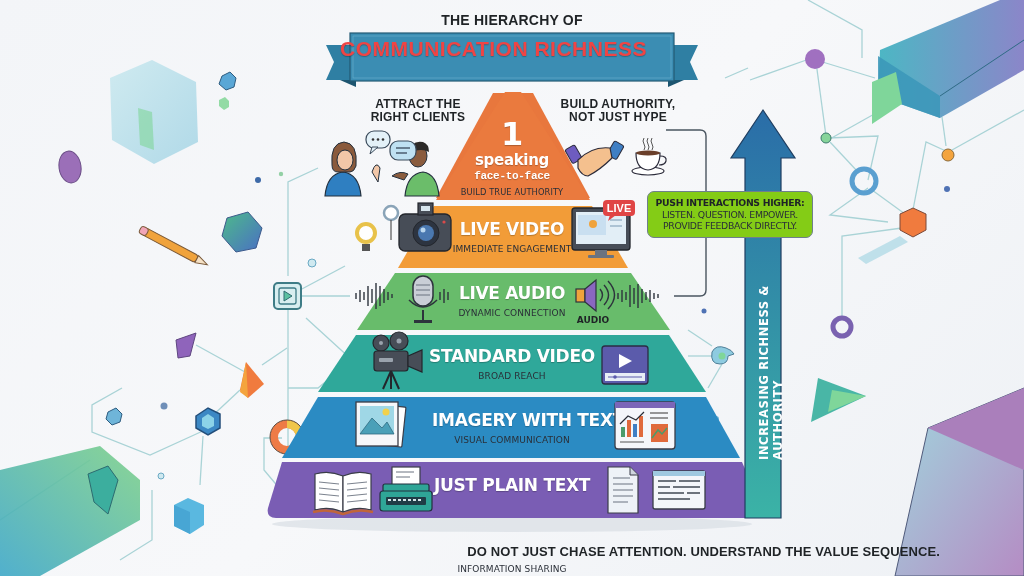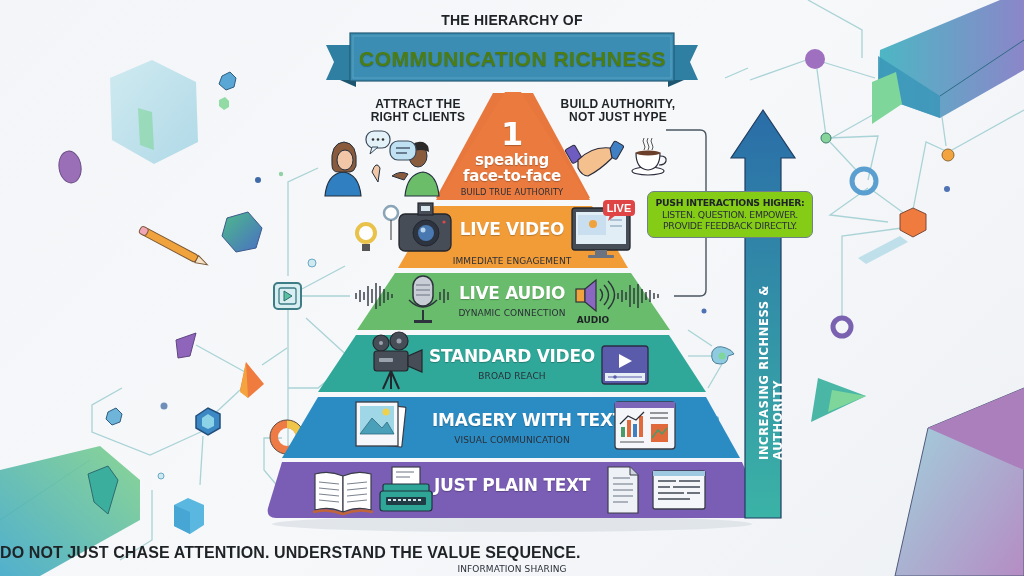--- a/index.html
+++ b/index.html
@@ -1,30 +1,30 @@
 <!DOCTYPE html>
 <html><head>
 <meta charset="utf-8">
 <style>
   *{box-sizing:border-box;margin:0;padding:0}
   html,body{width:1024px;height:576px;overflow:hidden}
   body{background:linear-gradient(135deg,#f3f5f8 0%,#f7f8fa 50%,#eef1f5 100%);font-family:"Liberation Sans",sans-serif;position:relative}
   .abs{position:absolute}
   .layer{position:absolute;left:0;top:0;width:1024px;height:576px}
   .title-top{left:0;width:1024px;top:12px;text-align:center;font-weight:700;font-size:14px;letter-spacing:.2px;color:#1f2326}
-  .banner-text{left:340px;width:345px;top:48px;text-align:center;color:#4d7c0f}
+  .banner-text{left:340px;width:345px;top:38px;text-align:left;color:#ef4444}
   .banner-main{font-size:21px;font-weight:700;letter-spacing:.5px;line-height:22px;text-shadow:0 1px 1px rgba(0,0,0,.25)}
   .banner-sub{font-size:12.5px;line-height:16px;margin-top:1px}
   .side-label{font-weight:700;font-size:12px;line-height:13px;text-align:center;color:#1f2326;letter-spacing:.2px}
   .tier-title{position:absolute;left:0;width:1024px;text-align:center;color:#fff;font-weight:700;font-family:"DejaVu Sans",sans-serif;letter-spacing:-.3px;text-shadow:0 1px 1px rgba(0,0,0,.25)}
   .tier-sub{position:absolute;left:0;width:1024px;text-align:center;color:#2a2f38;font-size:9px;letter-spacing:.1px;font-family:"DejaVu Sans",sans-serif;font-weight:400}
   .callout{left:647px;top:191px;width:166px;height:47px;background:#84cc16;border:1.5px solid #6f7f8c;border-radius:7px;text-align:center;font-size:9.3px;line-height:11.5px;color:#2a2f38;padding-top:5px;font-family:"DejaVu Sans",sans-serif;letter-spacing:-.3px}
   .callout b{font-weight:700;color:#1e2228}
   .arrow-label{left:757px;top:460px;width:240px;transform-origin:0 0;transform:rotate(-90deg);color:#fff;font-size:11.5px;font-weight:700;letter-spacing:.6px;font-family:"DejaVu Sans",sans-serif;text-align:left}
-  .footer{left:0;width:940px;top:544px;text-align:left;font-weight:700;font-size:16px;color:#1f2326;letter-spacing:.1px}
+  .footer{left:0;width:940px;top:544px;text-align:right;font-weight:700;font-size:13px;color:#1f2326;letter-spacing:.1px}
 </style>
 </head>
 <body>
 
 <svg class="layer" viewBox="0 0 1024 576" width="1024" height="576">
   <defs>
     <linearGradient id="gCube" x1="0" y1="0" x2="1" y2="1">
         <stop offset="0" stop-color="#cbe9ef"></stop>
         <stop offset="1" stop-color="#a9d6e6"></stop>
       </linearGradient>
@@ -189,25 +189,25 @@
 
   <polygon points="356,335 669,335 706,392 318,392" fill="#2fa89a"></polygon>
 
   <polygon points="318,397 706,397 740,458 282,458" fill="#2b8bc3"></polygon>
 
   <path d="M282,462 L742,462 L762,508 Q764,518 754,518 L276,518 Q266,518 268,508 Z" fill="#7a5db4"></path>
 </svg>
 
 <div class="tier-title" style="top:118px;font-size:32px;line-height:32px;">1</div>
 <div class="tier-title" style="top:152px;font-size:15px;line-height:16px;">speaking</div>
-<div class="tier-title" style="top:168px;font-size:15px;line-height:16px;">face-to-face</div>
+<div class="tier-title" style="top:168px;font-size:11px;line-height:16px;font-family:Liberation Mono, monospace;">face-to-face</div>
 <div class="tier-sub" style="top:187px;font-size:8.3px;">BUILD TRUE AUTHORITY</div>
 
 <div class="tier-title" style="top:219px;font-size:17px;">LIVE VIDEO</div>
-<div class="tier-sub" style="top:256px;">IMMEDIATE ENGAGEMENT</div>
+<div class="tier-sub" style="top:244px;">IMMEDIATE ENGAGEMENT</div>
 
 <div class="tier-title" style="top:283px;font-size:17px;">LIVE AUDIO</div>
 <div class="tier-sub" style="top:308px;">DYNAMIC CONNECTION</div>
 
 <div class="tier-title" style="top:346px;font-size:17px;">STANDARD VIDEO</div>
 <div class="tier-sub" style="top:371px;">BROAD REACH</div>
 
 <div class="tier-title" style="top:410px;font-size:17px;padding-left:32px;">IMAGERY WITH TEXT</div>
 <div class="tier-sub" style="top:435px;">VISUAL COMMUNICATION</div>
 

